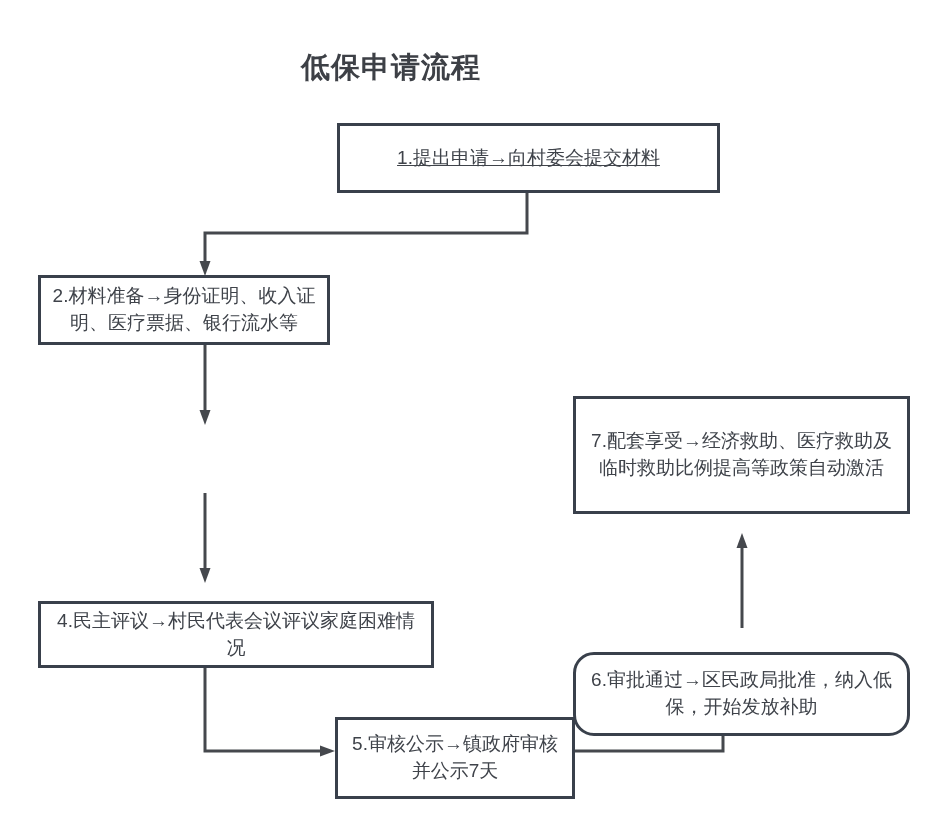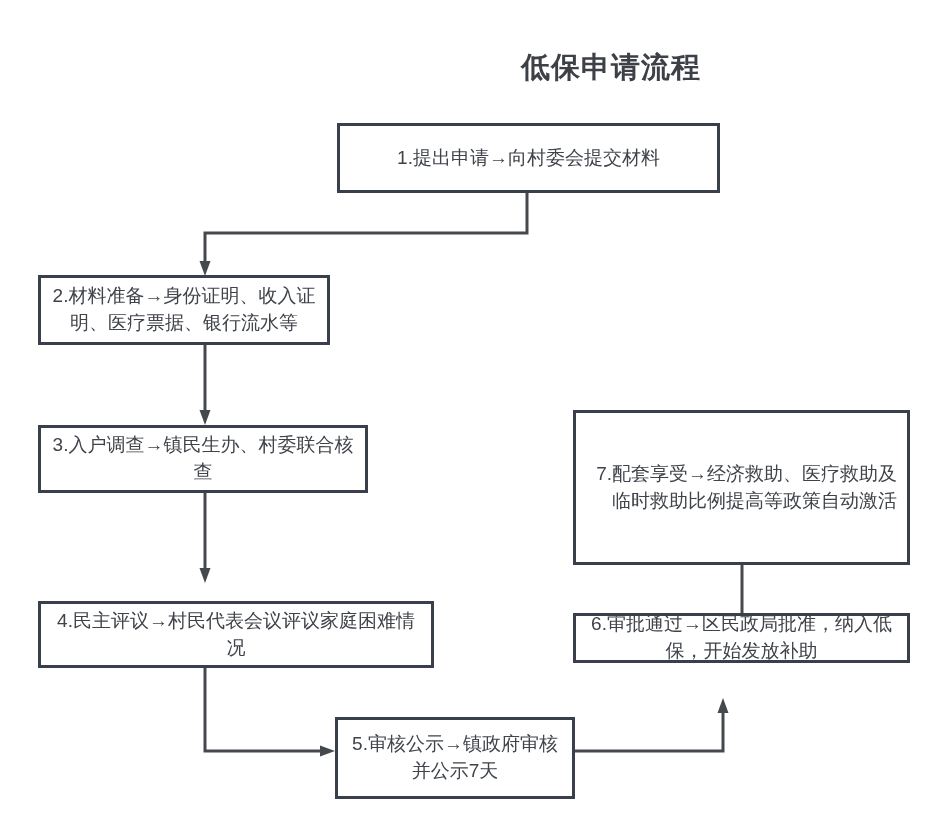--- a/index.html
+++ b/index.html
@@ -13,47 +13,47 @@
     height: 823px;
     background: #ffffff;
     font-family: "Liberation Sans", "DejaVu Sans", sans-serif;
     overflow: hidden;
   }
   .title {
     position: absolute;
     left: 301px;
     top: 48px;
     width: 400px;
-    text-align: right;
+    text-align: left;
     font-size: 29px;
     font-weight: bold;
     color: #3d4046;
     letter-spacing: 1px;
   }
   .node {
     position: absolute;
     box-sizing: border-box;
     border: 3px solid #39404b;
     background: #ffffff;
     color: #3f434a;
     font-size: 19px;
     line-height: 1.42;
     display: flex;
     align-items: center;
     justify-content: center;
     text-align: center;
     padding: 3px 10px;
   }
-  #node-1 { left: 337px; top: 123px; width: 383px; height: 70px; }
+  #node-1 { left: 337px; top: 123px; width: 383px; height: 70px; text-decoration: underline; }
   #node-2 { left: 38px;  top: 275px; width: 292px; height: 70px; }
   #node-3 { left: 38px;  top: 425px; width: 330px; height: 68px; }
   #node-4 { left: 38px;  top: 583px; width: 396px; height: 67px; margin-top: 18px; }
   #node-5 { left: 335px; top: 717px; width: 240px; height: 82px; }
-  #node-6 { left: 573px; top: 613px; width: 337px; height: 50px; }
-  #node-7 { left: 573px; top: 410px; width: 337px; height: 155px; text-align: right; }
+  #node-6 { left: 573px; top: 652px; width: 337px; height: 84px; border-radius: 21px; }
+  #node-7 { left: 573px; top: 396px; width: 337px; height: 118px; }
   svg.connectors {
     position: absolute;
     left: 0;
     top: 0;
     width: 946px;
     height: 823px;
     pointer-events: none;
   }
   svg.connectors path {
     fill: none;
@@ -100,19 +100,18 @@
     </g>
 
     <g>
       <path d="M742,628 V548"></path>
       <polygon points="736.5,548 747.5,548 742,533"></polygon>
     </g>
   </svg>
 
   <div class="node" id="node-1">1.提出申请→向村委会提交材料</div>
   <div class="node" id="node-2">2.材料准备→身份证明、收入证明、医疗票据、银行流水等</div>
-  <div class="node" id="node-3">3.入户调查→镇民生办、村委联合核查</div>
   <div class="node" id="node-4">4.民主评议→村民代表会议评议家庭困难情况</div>
   <div class="node" id="node-5">5.审核公示→镇政府审核并公示7天</div>
   <div class="node" id="node-6">6.审批通过→区民政局批准，纳入低保，开始发放补助</div>
   <div class="node" id="node-7">7.配套享受→经济救助、医疗救助及临时救助比例提高等政策自动激活</div>
 
 </div>
 
 </body></html>

